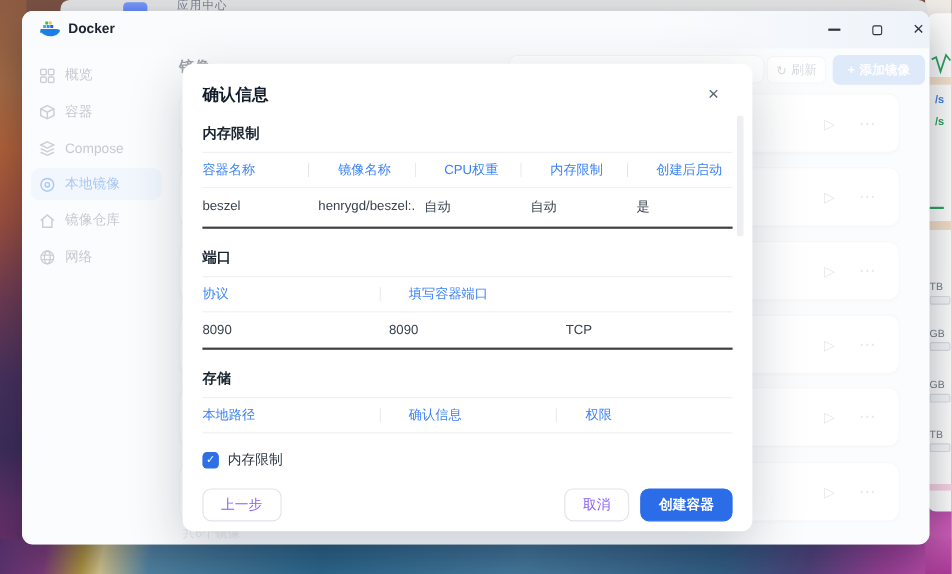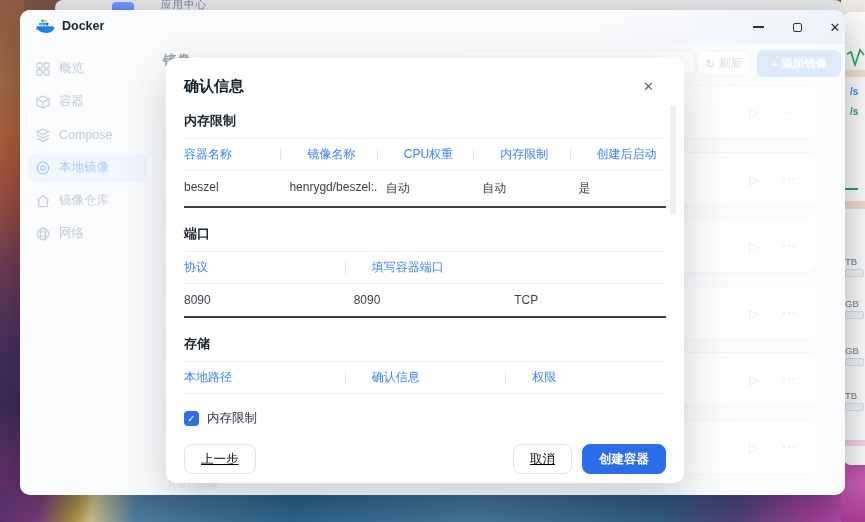--- a/index.html
+++ b/index.html
@@ -92,21 +92,21 @@
   .t-head .tc:not(:first-child)::before { content:""; position:absolute; left:0; top:50%; margin-top:-6.5px;
     width:1px; height:13px; background:#e2e6ec; }
   .t-row .tc { color:#39434e; font-size:12px; }
   .t-row .tc:not(:first-child) { padding-left:9px; }
   .chk-row { margin-top:16px; display:flex; align-items:center; gap:8px; }
   .checkbox { width:15px; height:15px; background:#2e6fe5; border-radius:4px; display:flex;
     align-items:center; justify-content:center; color:#fff; font-size:10px; font-weight:bold; }
   .chk-label { font-size:12.5px; color:#2b3644; }
   .m-footer { margin-top:17px; display:flex; align-items:center; }
   .btn { height:30px; padding:0 16px; border-radius:8px; font-size:12.5px; display:flex; align-items:center; justify-content:center; }
-  .btn-ghost { background:#fff; border:1px solid #dfe3e9; color:#000000;text-decoration:underline; }
+  .btn-ghost { background:#fff; border:1px solid #dfe3e9; color:#8b5cf6; }
   .btn-cancel { margin-left:auto; margin-right:10px; }
   .btn-primary { background:#2b6ce8; color:#fff; font-weight:bold; border:1px solid #2b6ce8; }
 </style>
 </head>
 <body>
 
 <div class="wp-left"></div>
 <div class="wp-bottom"></div>
 <div class="wp-right"></div>
 

